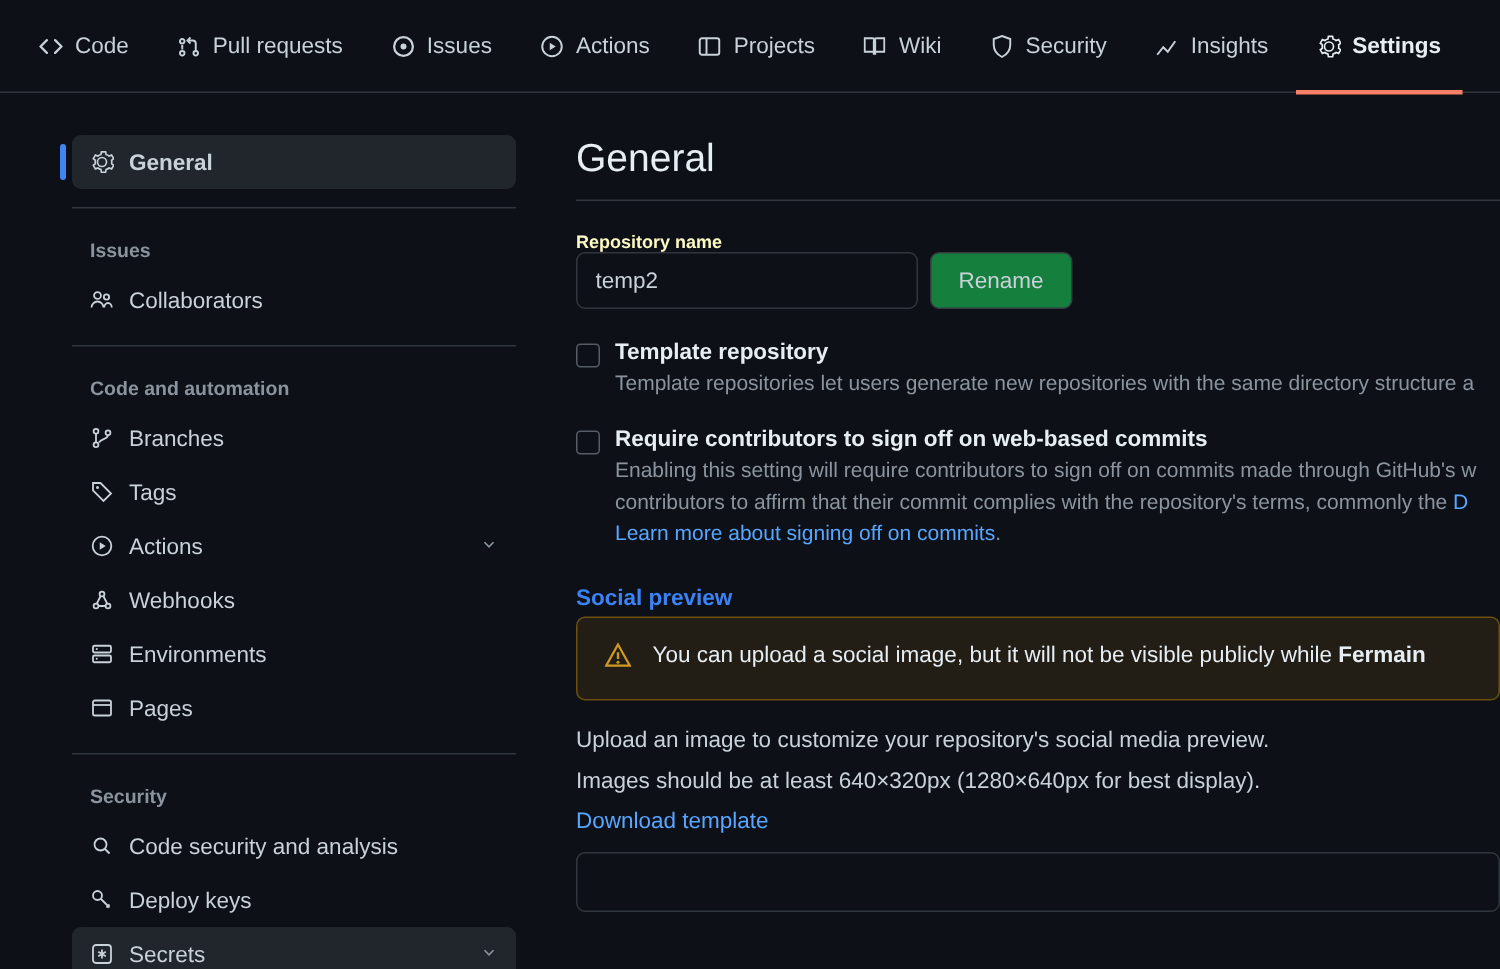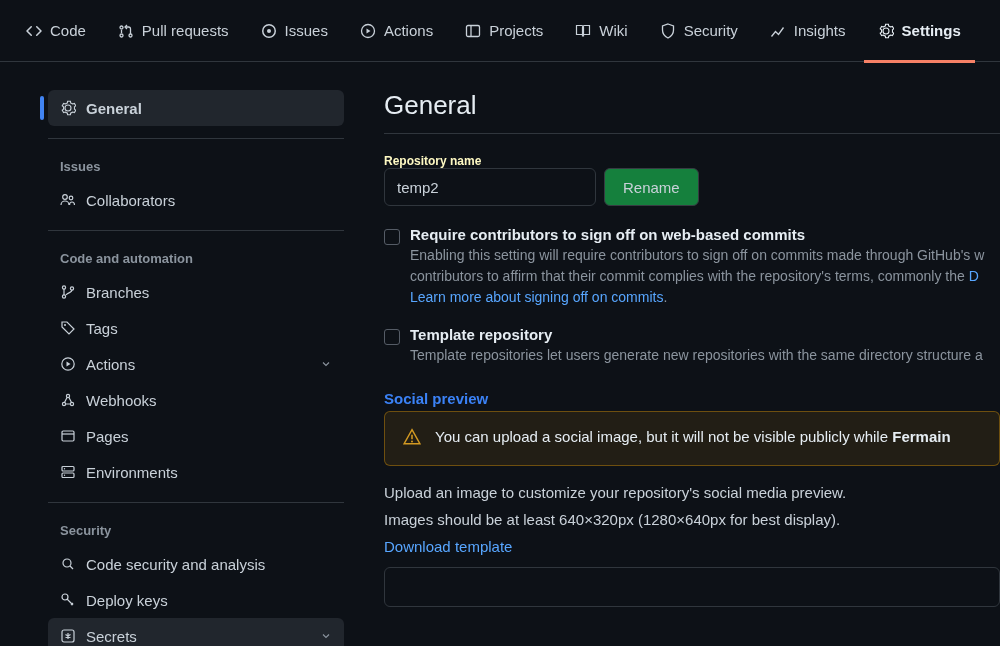--- a/index.html
+++ b/index.html
@@ -112,21 +112,21 @@
 }
 .row { display: flex; gap: 8px; margin-bottom: 20px; }
 .text-input {
   background: #0d1117;
   border: 1px solid #30363d;
   color: #c9d1d9;
   border-radius: 6px;
   height: 38px;
   padding: 0 12px;
   font-size: 15px;
-  width: 212px;
+  width: 228px;
 }
 .btn {
   background: #15803d;
   border: 1px solid #363b42;
   color: #c9d1d9;
   border-radius: 6px;
   height: 38px;
   padding: 0 18px;
   font-size: 15px;
   cursor: pointer;
@@ -319,37 +319,37 @@
             <circle cx="12" cy="12" r="1.6" fill="none" stroke="currentColor" stroke-width="1.2"></circle>
             <circle cx="8" cy="4" r="1.6" fill="none" stroke="currentColor" stroke-width="1.2"></circle>
             <path d="M7 5.5L4.5 10.5M9 5.5l2.5 5M5.5 12h5" fill="none" stroke="currentColor" stroke-width="1.2"></path>
           </svg>
         </span>
       <span>Webhooks</span>
     </div>
     <div class="side-item">
       <span class="side-icon">
           <svg viewBox="0 0 16 16">
-            <rect x="2" y="3" width="12" height="10" rx="1.2" fill="none" stroke="currentColor" stroke-width="1.2"></rect>
-            <path d="M2 6h12" stroke="currentColor" stroke-width="1.2"></path>
-          </svg>
-        </span>
-      <span>Pages</span>
-    </div>
-    <div class="side-item">
-      <span class="side-icon">
-          <svg viewBox="0 0 16 16">
             <rect x="2" y="2.5" width="12" height="4.5" rx="1" fill="none" stroke="currentColor" stroke-width="1.2"></rect>
             <rect x="2" y="9" width="12" height="4.5" rx="1" fill="none" stroke="currentColor" stroke-width="1.2"></rect>
             <circle cx="4.5" cy="4.7" r=".7"></circle>
             <circle cx="4.5" cy="11.2" r=".7"></circle>
           </svg>
         </span>
       <span>Environments</span>
     </div>
+    <div class="side-item">
+      <span class="side-icon">
+          <svg viewBox="0 0 16 16">
+            <rect x="2" y="3" width="12" height="10" rx="1.2" fill="none" stroke="currentColor" stroke-width="1.2"></rect>
+            <path d="M2 6h12" stroke="currentColor" stroke-width="1.2"></path>
+          </svg>
+        </span>
+      <span>Pages</span>
+    </div>
 
     <div class="side-divider"></div>
     <div class="side-group-title">Security</div>
     <div class="side-item">
       <span class="side-icon">
           <svg viewBox="0 0 16 16">
             <circle cx="7" cy="7" r="4" fill="none" stroke="currentColor" stroke-width="1.2"></circle>
             <path d="M10 10l3 3" stroke="currentColor" stroke-width="1.3"></path>
           </svg>
         </span>
@@ -378,41 +378,41 @@
     </div>
   </aside>
 
   <main class="main">
     <h1 class="page-title">General</h1>
 
     <div class="field-label">Repository name</div>
     <div class="row">
       <input class="text-input" value="temp2" style="">
       <button class="btn">Rename</button>
+    </div>
+
+    <div class="check-row">
+      <div class="check"></div>
+      <div>
+        <div class="check-title">Template repository</div>
+        <div class="check-desc">Template repositories let users generate new repositories with the same directory structure a</div>
+      </div>
     </div>
 
     <div class="check-row">
       <div class="check"></div>
       <div>
         <div class="check-title">Require contributors to sign off on web-based commits</div>
         <div class="check-desc">
           <span>Enabling this setting will require contributors to sign off on commits made through GitHub's w contributors to affirm that their commit complies with the repository's terms, commonly the </span><span class="link">D</span><br>
           <span class="link">Learn more about signing off on commits</span><span style="color:#8b949e">.</span>
         </div>
       </div>
     </div>
 
-    <div class="check-row">
-      <div class="check"></div>
-      <div>
-        <div class="check-title">Template repository</div>
-        <div class="check-desc">Template repositories let users generate new repositories with the same directory structure a</div>
-      </div>
-    </div>
-
     <div class="section-title">Social preview</div>
 
     <div class="warn-banner">
       <span class="warn-icon"><svg width="18" height="18" viewBox="0 0 16 16">
             <path d="M8 1.5l7 12.5H1L8 1.5z" fill="none" stroke="currentColor" stroke-width="1.3"></path>
             <path d="M8 6v4" stroke="currentColor" stroke-width="1.4"></path>
             <circle cx="8" cy="12" r="0.9" fill="currentColor"></circle>
           </svg></span>
       <span><span>You can upload a social image, but it will not be visible publicly while </span><b>Fermain</b></span>
     </div>

